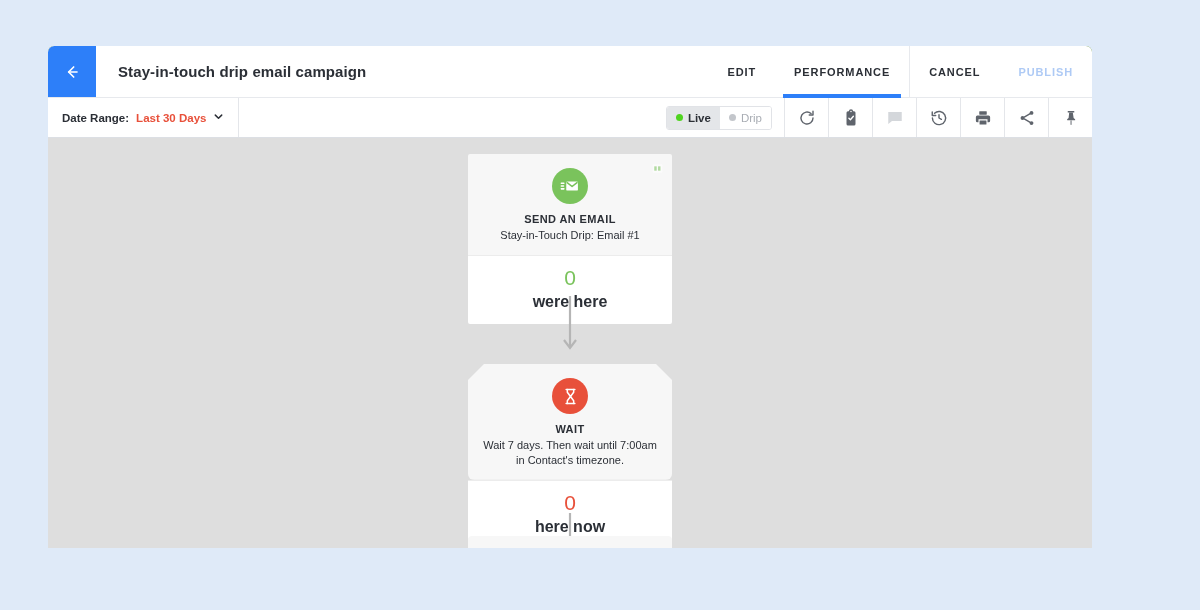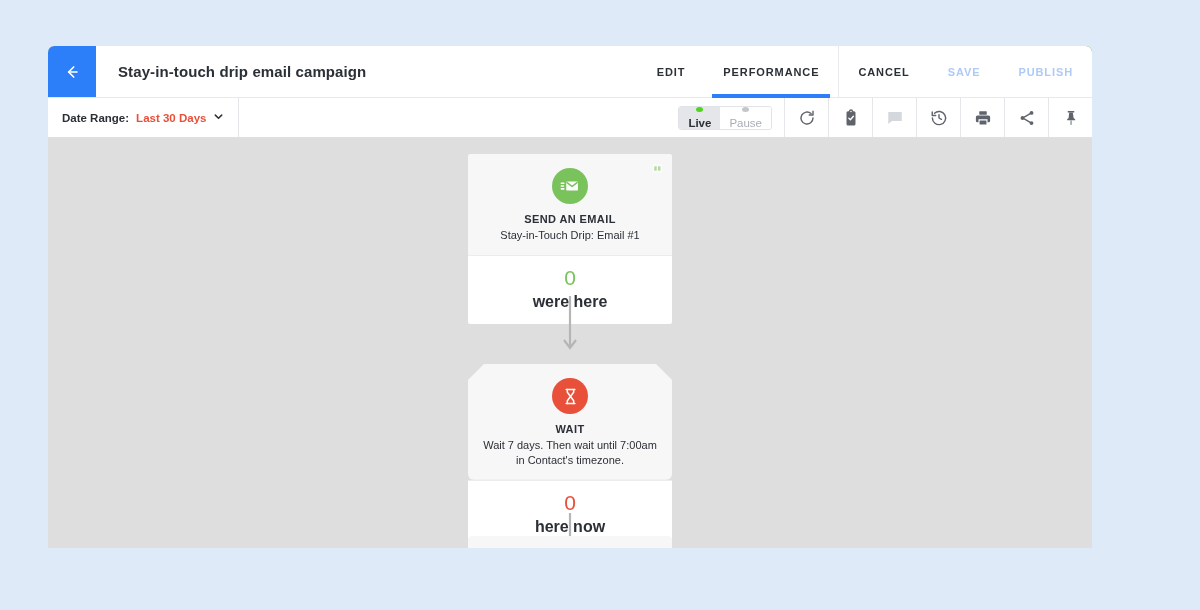--- a/index.html
+++ b/index.html
@@ -102,21 +102,20 @@
     border-radius: 3px;
     overflow: hidden;
     height: 24px;
   }
   .lp-seg {
     display: flex; align-items: center; gap: 5px;
     padding: 0 9px;
     height: 100%;
     font-size: 11.5px;
     cursor: pointer;
-    flex-direction: column;
   }
   .lp-seg.on { background: #e4e6e9; color: #2b2f36; font-weight: bold; }
   .lp-seg.off { background: #ffffff; color: #a9adb4; }
   .dot { width: 7px; height: 7px; border-radius: 50%; display: inline-block; }
   .dot.green { background: #4fd420; }
   .dot.grey  { background: #c3c6cb; }
 
   .tb-icon {
     width: 44px;
     display: flex; align-items: center; justify-content: center;
@@ -205,21 +204,20 @@
       </span>
     </div>
 
     <div class="title">Stay-in-touch drip email campaign</div>
 
     <div class="tabs">
       <div class="tab">EDIT</div>
       <div class="tab active">PERFORMANCE</div>
       <div class="tab-sep"></div>
       <div class="tab">CANCEL</div>
-      <div class="tab muted">SAVE</div>
       <div class="tab muted">PUBLISH</div>
     </div>
   </div>
 
   <div class="toolbar">
 
     <div class="tb-drop">
       <span class="lbl">Date Range:</span>
       <span class="val">Last 30 Days</span>
       <span class="caret">
@@ -232,21 +230,21 @@
 
     <div class="tb-spacer"></div>
 
     <div class="livepause">
       <div class="lp-seg on">
         <span class="dot green"></span>
         <span>Live</span>
       </div>
       <div class="lp-seg off">
         <span class="dot grey"></span>
-        <span>Pause</span>
+        <span>Drip</span>
       </div>
     </div>
 
     <div class="tb-icon">
       <span>
         <svg width="18" height="18" viewBox="0 0 24 24" fill="none" stroke="currentColor" stroke-width="1.9" stroke-linecap="round" stroke-linejoin="round">
           <path d="M20 12a8 8 0 1 1-2.6-5.9"></path>
           <polyline points="20,3 20,8 15,8"></polyline>
         </svg>
       </span>

